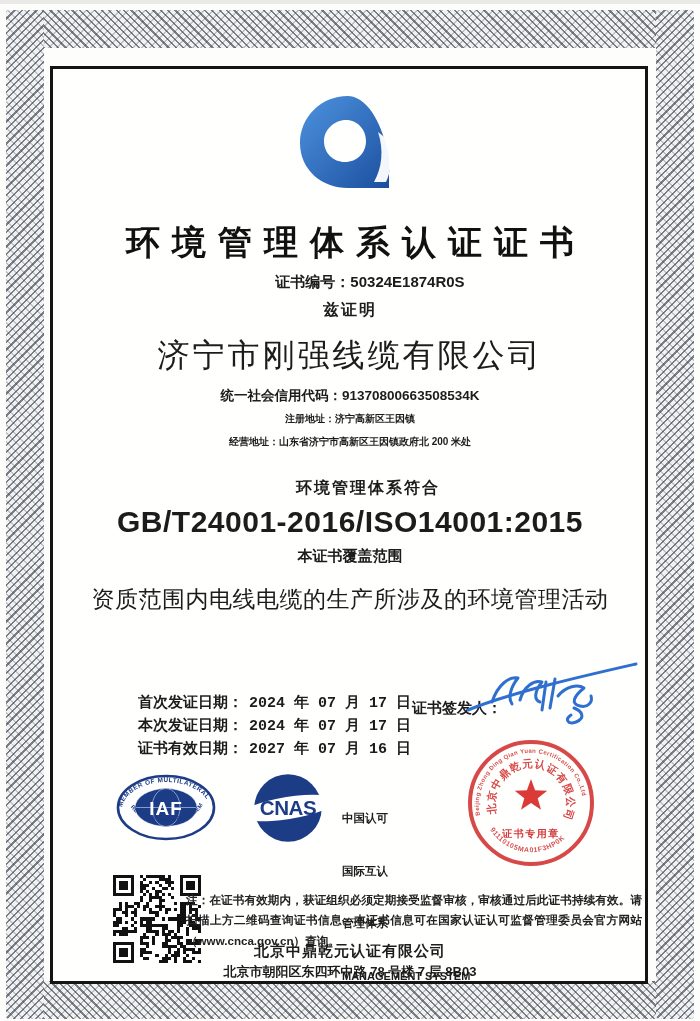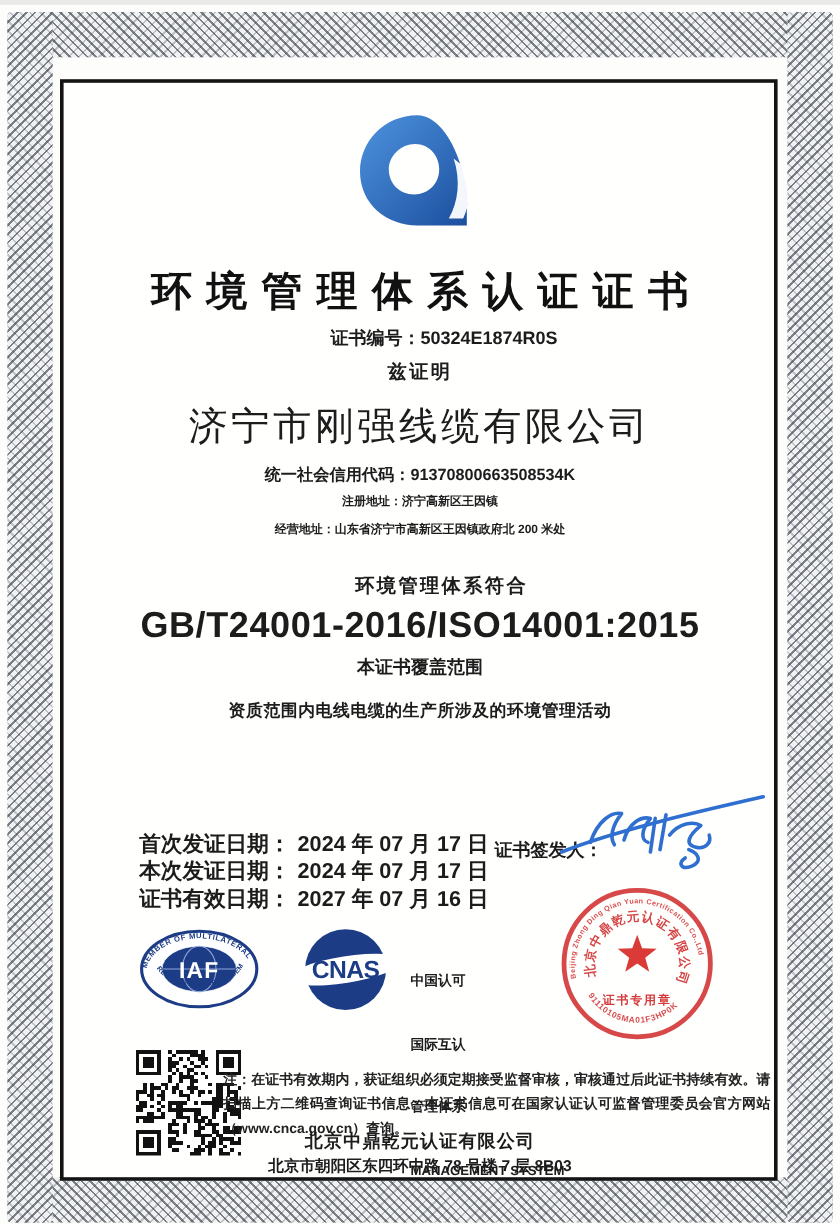--- a/index.html
+++ b/index.html
@@ -30,23 +30,23 @@
   .logo-wrap{top:86px;}
   .title{top:216px;font-size:34px;font-weight:700;letter-spacing:12px;padding-left:12px;color:#111;}
   .certno{top:269px;font-size:15px;font-weight:600;padding-left:40px;}
   .certify{top:296px;font-size:16px;font-weight:600;letter-spacing:2px;}
   .company{top:330px;font-size:32px;font-weight:400;letter-spacing:3px;}
   .credit{top:383px;font-size:13.5px;font-weight:600;}
   .addr{top:404px;font-size:10px;font-weight:600;line-height:22.5px;}
   .conform{top:474px;font-size:16px;font-weight:700;letter-spacing:2px;padding-left:36px;}
   .standard{top:501px;font-size:30px;font-weight:700;letter-spacing:.5px;}
   .scopelbl{top:543px;font-size:15px;font-weight:600;}
-  .scope{top:580px;font-size:14px;font-weight:700;letter-spacing:.5px;}
-
-  .dates{left:116px;top:688px;font-size:18px;line-height:23px;}
+  .scope{top:580px;font-size:23px;font-weight:400;letter-spacing:.5px;}
+
+  .dates{left:138px;top:688px;font-size:15px;line-height:23px;font-family:Liberation Mono, monospace;}
   .dates .lbl{font-weight:700;}
   .dates .val{font-weight:600;margin-left:6px;}
   .signer{left:412px;top:695px;font-size:15px;font-weight:700;}
   .signature{left:462px;top:648px;width:180px;height:80px;}
   .seal{left:466px;top:734px;width:130px;height:130px;}
 
   .iaf{left:116px;top:770px;width:100px;height:67px;}
   .cnas{left:245px;top:767px;width:86px;height:74px;}
   .cnas-lines{left:342px;top:771px;font-size:11.5px;line-height:17.5px;font-weight:700;white-space:pre;}
   .cnas-lines .en{font-size:11px;}

